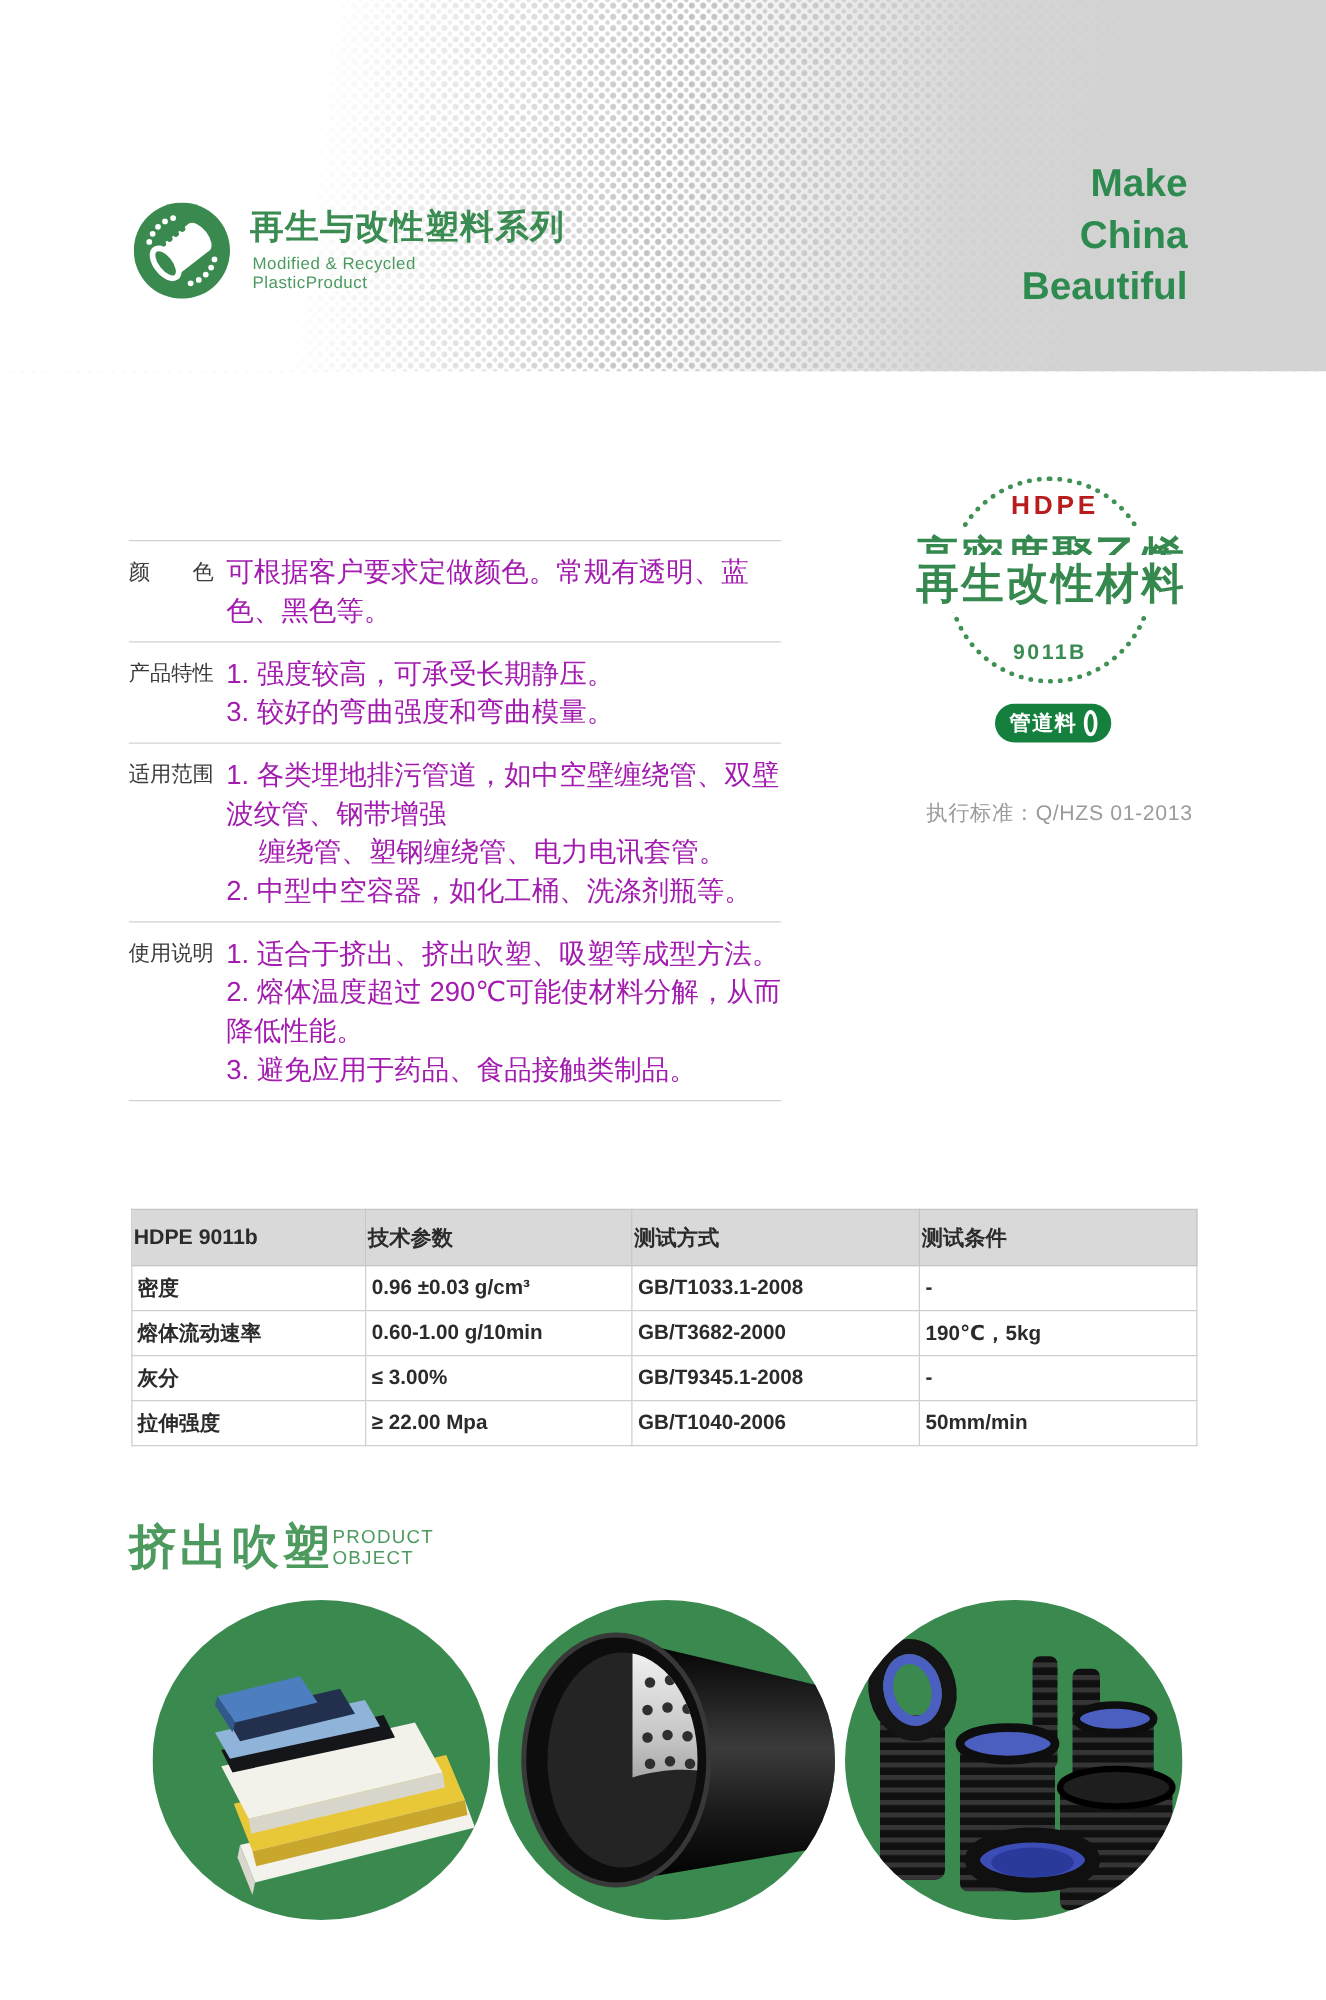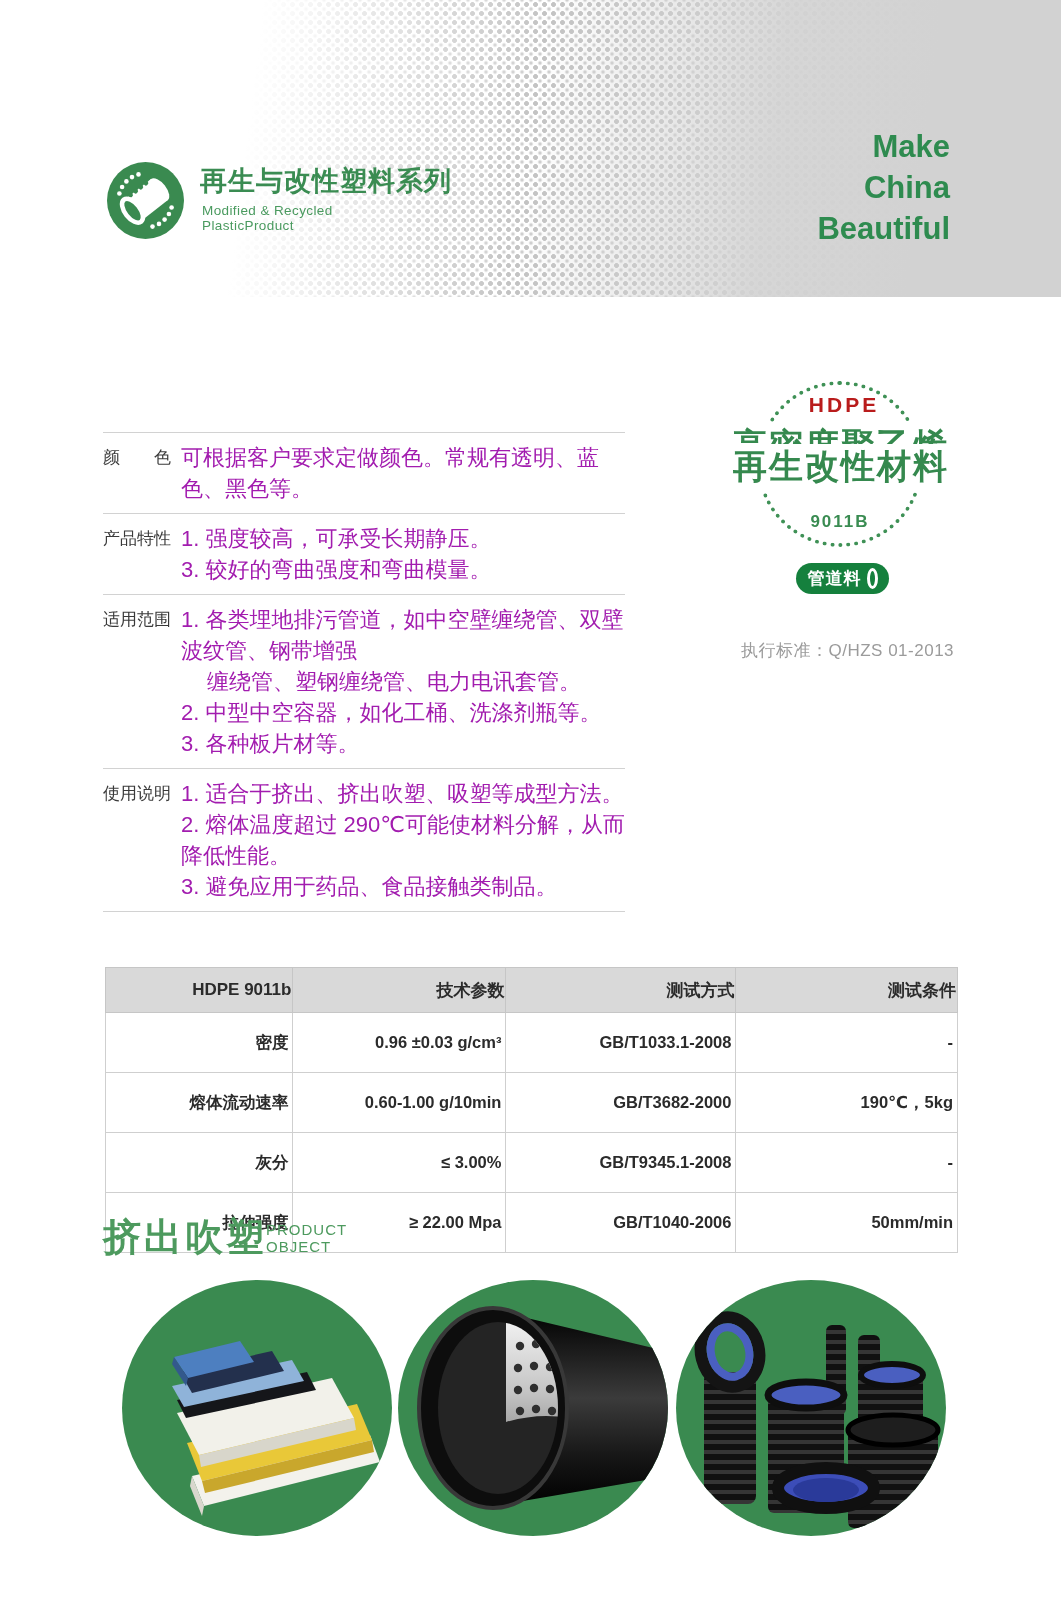--- a/index.html
+++ b/index.html
@@ -45,23 +45,23 @@
   .spec-row{display:flex;border-top:1px solid #d2d2d2;padding:9px 0;}
   .spec-row:last-child{border-bottom:1px solid #d2d2d2;}
   .spec-label{flex:none;width:78px;white-space:pre;line-height:31px;font-size:17px;color:#3a3a3a;}
   .spec-content{flex:1;line-height:31px;font-size:22px;color:#a21caf;}
   .spec-line.indent{padding-left:26px;}
 
   
   .tech-table{position:absolute;left:105px;top:967px;width:853px;border-collapse:collapse;
       table-layout:fixed;}
   .tech-table th{height:42px;background:#d9d9d9;border:1px solid #c6c6c6;font-size:17px;
-      font-weight:700;color:#2b2b2b;text-align:right;}
+      font-weight:700;color:#2b2b2b;text-align:left;}
   .tech-table td{height:27px;border:1px solid #cfcfcf;font-size:16.5px;font-weight:600;
-      color:#2b2b2b;text-align:right;padding:16px 4px;}
+      color:#2b2b2b;text-align:left;padding:4px 4px;}
 
   
   .product-title{position:absolute;left:103px;top:1212px;font-size:38px;font-weight:700;
       letter-spacing:3px;color:#4d9a5e;}
   .product-sub{position:absolute;left:266px;top:1221px;font-size:15px;line-height:17px;
       letter-spacing:1px;color:#4d9a5e;}
   .photo{position:absolute;top:1280px;width:270px;height:256px;}
   .photo svg{display:block;width:100%;height:100%;}
   .photo-1{left:122px;} .photo-2{left:398px;} .photo-3{left:676px;}
 </style>
@@ -131,21 +131,20 @@
         <div class="spec-line">1. 强度较高，可承受长期静压。</div>
         <div class="spec-line">3. 较好的弯曲强度和弯曲模量。</div>
       </div>
     </div>
     <div class="spec-row">
       <div class="spec-label">适用范围</div>
       <div class="spec-content">
         <div class="spec-line">1. 各类埋地排污管道，如中空壁缠绕管、双壁波纹管、钢带增强</div>
         <div class="spec-line indent">缠绕管、塑钢缠绕管、电力电讯套管。</div>
         <div class="spec-line">2. 中型中空容器，如化工桶、洗涤剂瓶等。</div>
-        <div class="spec-line">3. 各种板片材等。</div>
       </div>
     </div>
     <div class="spec-row">
       <div class="spec-label">使用说明</div>
       <div class="spec-content">
         <div class="spec-line">1. 适合于挤出、挤出吹塑、吸塑等成型方法。</div>
         <div class="spec-line">2. 熔体温度超过 290℃可能使材料分解，从而降低性能。</div>
         <div class="spec-line">3. 避免应用于药品、食品接触类制品。</div>
       </div>
     </div>

